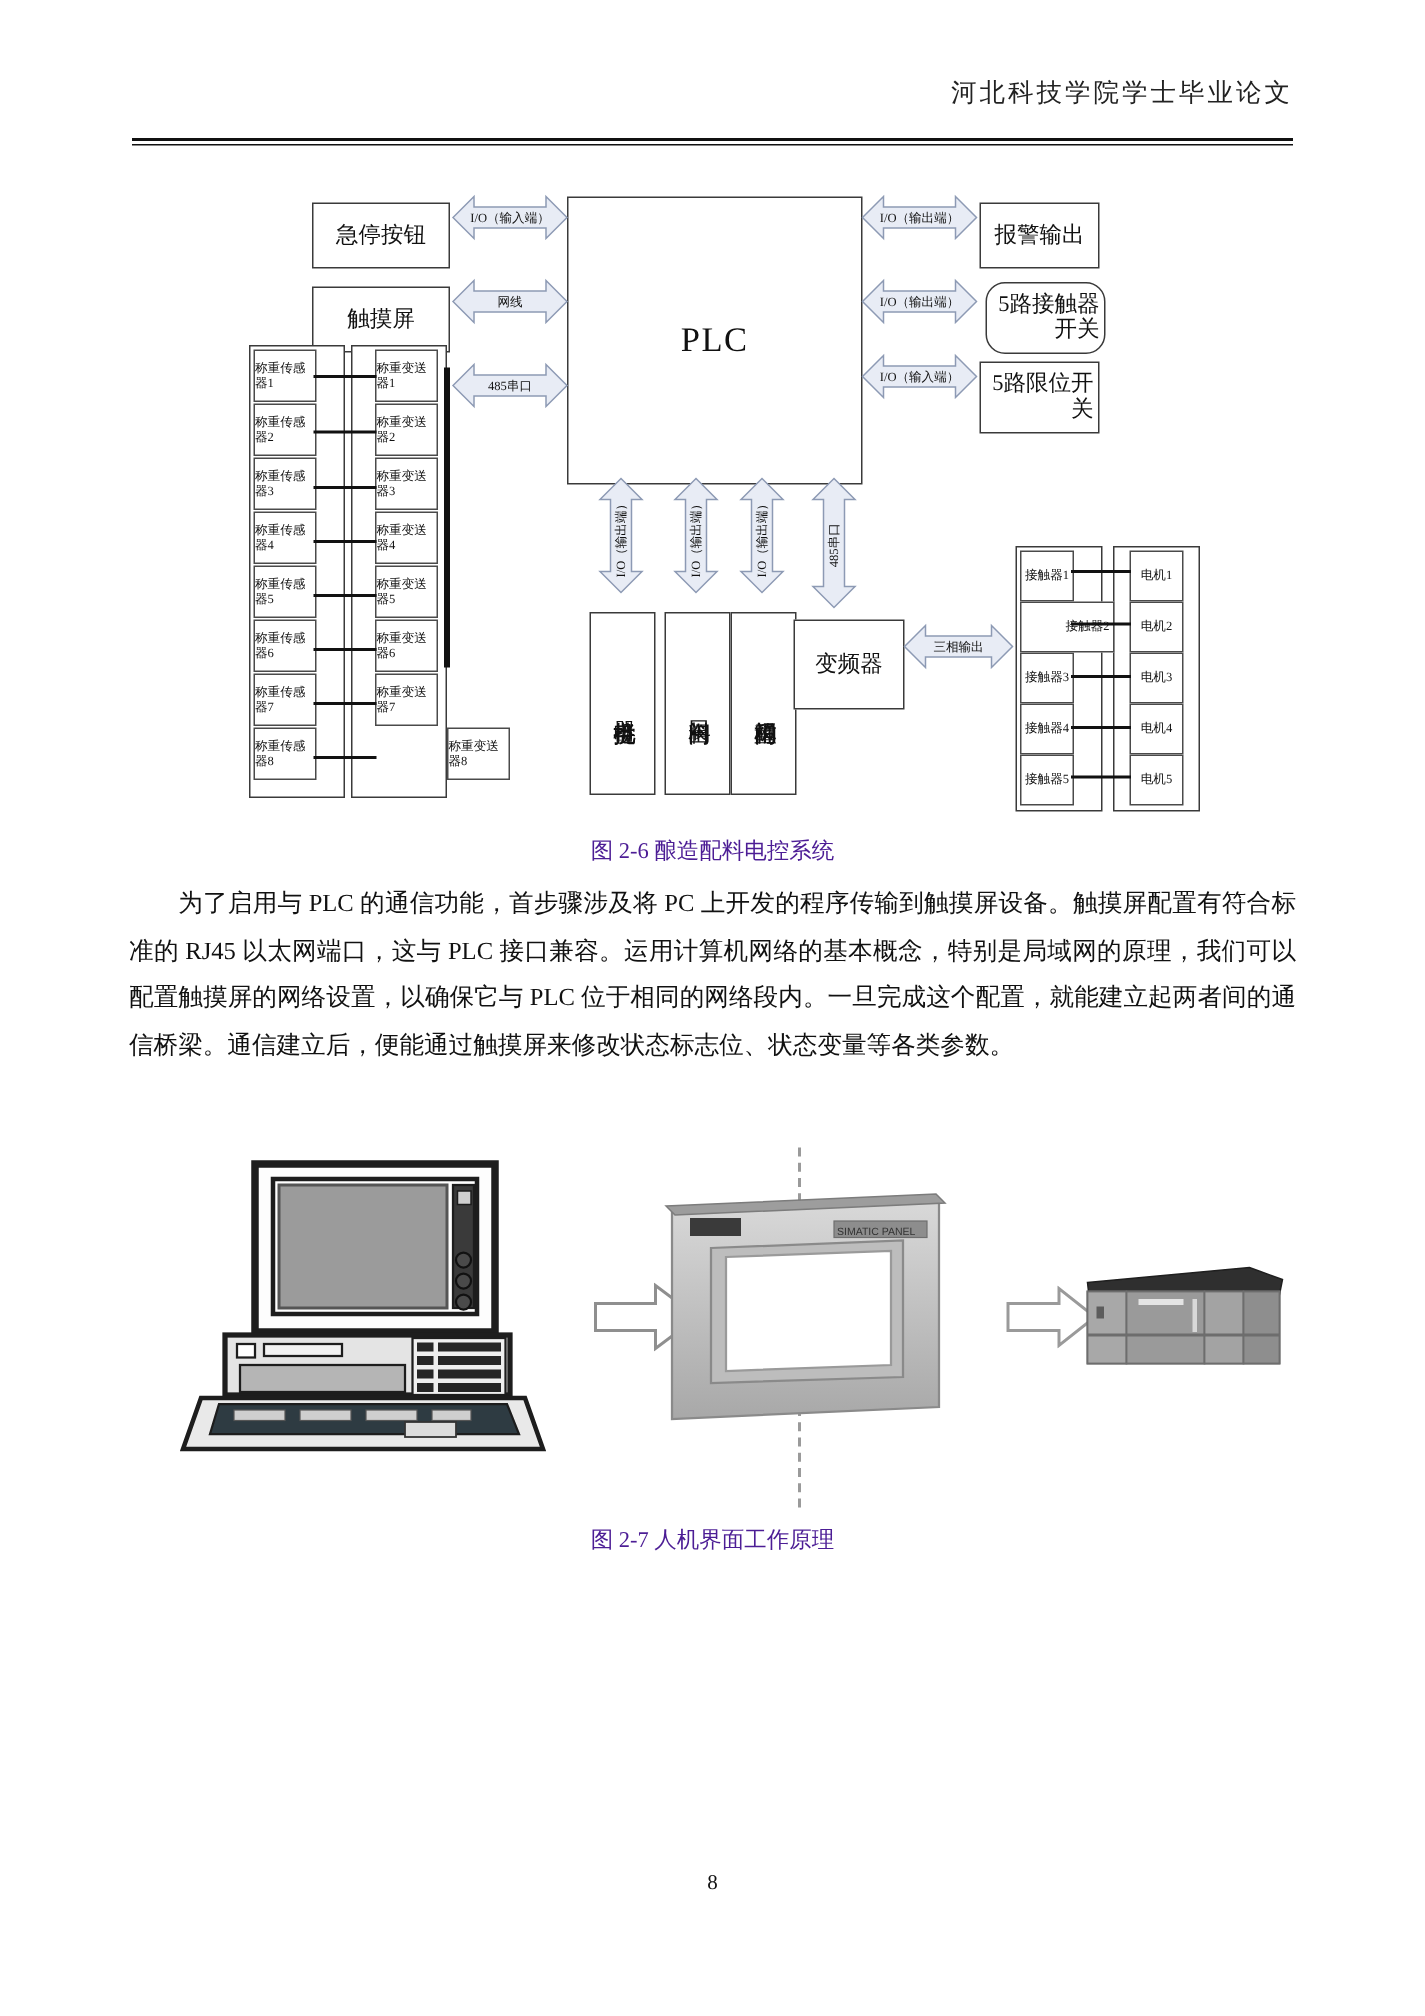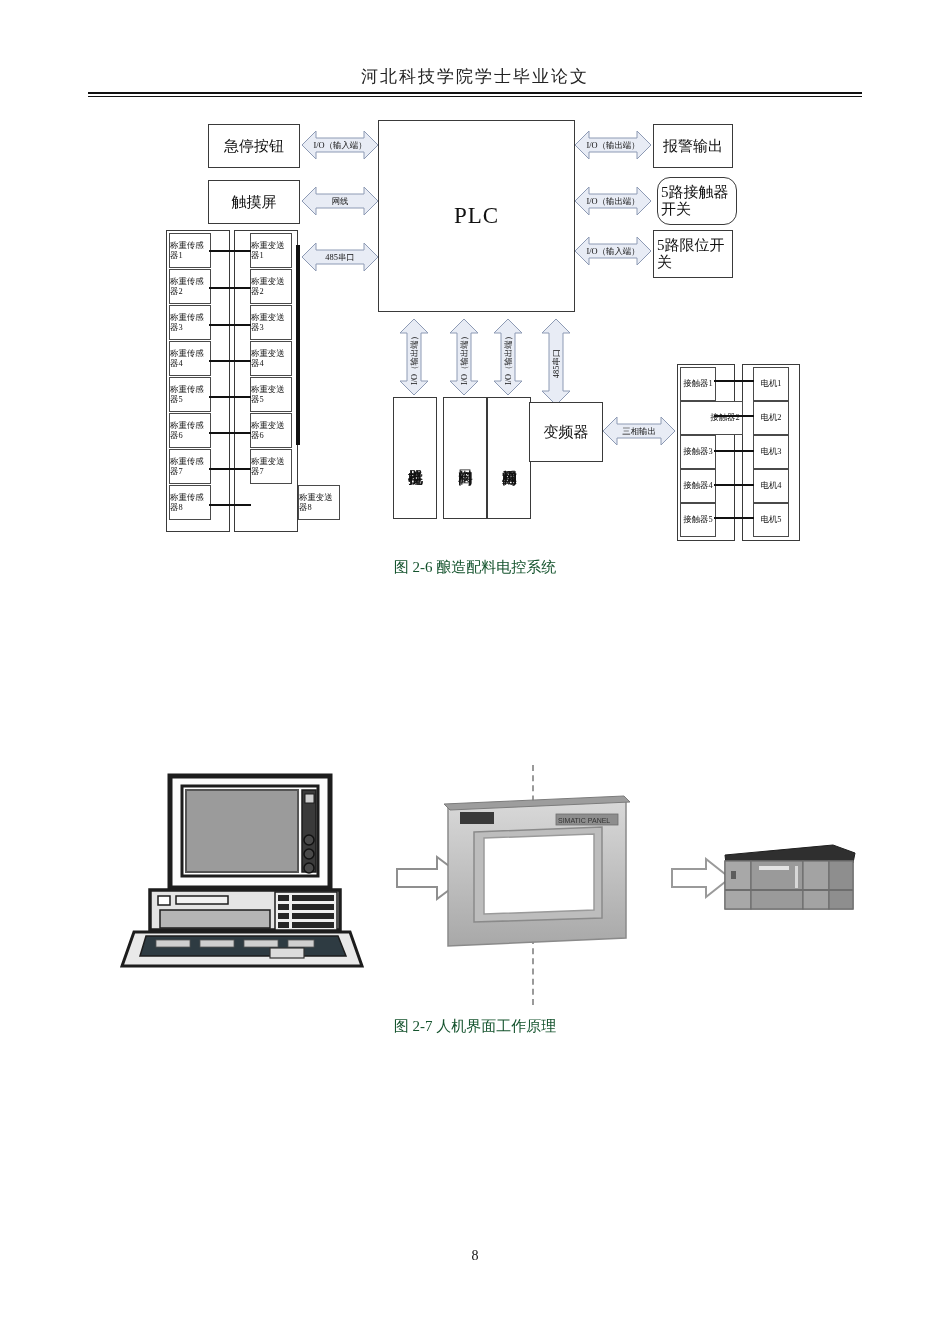--- a/index.html
+++ b/index.html
@@ -1,43 +1,43 @@
 <!DOCTYPE html>
 <html><head>
 <meta charset="utf-8">
 <style>
   html,body{margin:0;padding:0;background:#fff;}
   body{width:950px;height:1344px;position:relative;font-family:"Liberation Serif","DejaVu Serif",serif;color:#1a1a1a;overflow:hidden;}
 
   .page{position:absolute;inset:0;background:#fff;}
 
   
-  .hdr{position:absolute;left:88px;top:65px;width:774px;text-align:center;}
+  .hdr{position:absolute;left:88px;top:50px;width:774px;text-align:right;}
   .hdr-title{font-size:17px;letter-spacing:2px;color:#222;font-family:"Liberation Serif","DejaVu Serif",serif;}
   .hdr-rule{position:absolute;left:88px;top:92px;width:774px;height:0;border-top:2px solid #111;}
   .hdr-rule2{position:absolute;left:88px;top:96px;width:774px;height:0;border-top:1px solid #111;}
 
   
   .fig1{position:absolute;left:150px;top:112px;width:660px;height:440px;}
-  .bx{position:absolute;border:1.3px solid #3a3a3a;background:#fff;display:flex;align-items:center;justify-content:center;text-align:left;line-height:1.12;color:#111;}
+  .bx{position:absolute;border:1.3px solid #3a3a3a;background:#fff;display:flex;align-items:center;justify-content:center;text-align:right;line-height:1.12;color:#111;margin-top:11px;}
   .bx.lbl2{flex-direction:column;}
   .f16{font-size:15px;}
   .plcbx{font-size:23px;letter-spacing:1px;}
 
   
   .arr{position:absolute;}
   .arrtxt{position:absolute;font-size:8.4px;color:#111;white-space:nowrap;text-align:center;}
 
   
   .colframe{position:absolute;border:1.3px solid #3a3a3a;background:#fff;}
   .cellrow{position:absolute;border:1.1px solid #4a4a4a;background:#fff;display:flex;flex-direction:column;align-items:center;justify-content:center;font-size:8.4px;line-height:1.15;color:#111;}
   .wire{position:absolute;background:#111;height:2px;}
 
   
-  .cap{position:absolute;width:950px;text-align:center;font-size:15px;color:#14532d;}
+  .cap{position:absolute;width:950px;text-align:center;font-size:15px;color:#4c1d95;}
   .para{position:absolute;left:86px;width:778px;font-size:16.4px;line-height:31.5px;text-align:justify;text-justify:inter-character;color:#111;}
   .para p{margin:0;text-indent:2em;}
 
   
   .fig2{position:absolute;left:100px;top:765px;width:760px;height:240px;}
   .dash{position:absolute;border-left:2px dashed #9a9a9a;}
   .bigarrow{position:absolute;}
 
   .pnum{position:absolute;width:950px;top:1248px;text-align:center;font-size:14px;color:#111;}
 </style>
@@ -243,20 +243,23 @@
 
     <div class="wire" style="left:564px;top:268px;width:40px;"></div>
     <div class="wire" style="left:564px;top:303px;width:40px;"></div>
     <div class="wire" style="left:564px;top:338px;width:40px;"></div>
     <div class="wire" style="left:564px;top:372px;width:40px;"></div>
     <div class="wire" style="left:564px;top:405px;width:40px;"></div>
   </div>
 
   <div class="cap" style="top:558px;">图 2-6 酿造配料电控系统</div>
 
+  <div class="para" style="top:586px;">
+    <p>为了启用与 PLC 的通信功能，首步骤涉及将 PC 上开发的程序传输到触摸屏设备。触摸屏配置有符合标准的 RJ45 以太网端口，这与 PLC 接口兼容。运用计算机网络的基本概念，特别是局域网的原理，我们可以配置触摸屏的网络设置，以确保它与 PLC 位于相同的网络段内。一旦完成这个配置，就能建立起两者间的通信桥梁。通信建立后，便能通过触摸屏来修改状态标志位、状态变量等各类参数。</p>
+  </div>
 
   <div class="fig2">
 
     <svg style="position:absolute;left:20px;top:5px;" width="260" height="215">
 
       <rect x="50" y="6" width="160" height="112" fill="#fdfdfd" stroke="#1d1d1d" stroke-width="5"></rect>
       <rect x="62" y="16" width="136" height="90" fill="#ffffff" stroke="#1d1d1d" stroke-width="3"></rect>
       <rect x="66" y="20" width="112" height="82" fill="#9b9b9b" stroke="#555" stroke-width="2"></rect>
 
       <rect x="182" y="20" width="14" height="82" fill="#3a3a3a" stroke="#1d1d1d" stroke-width="1.5"></rect>

